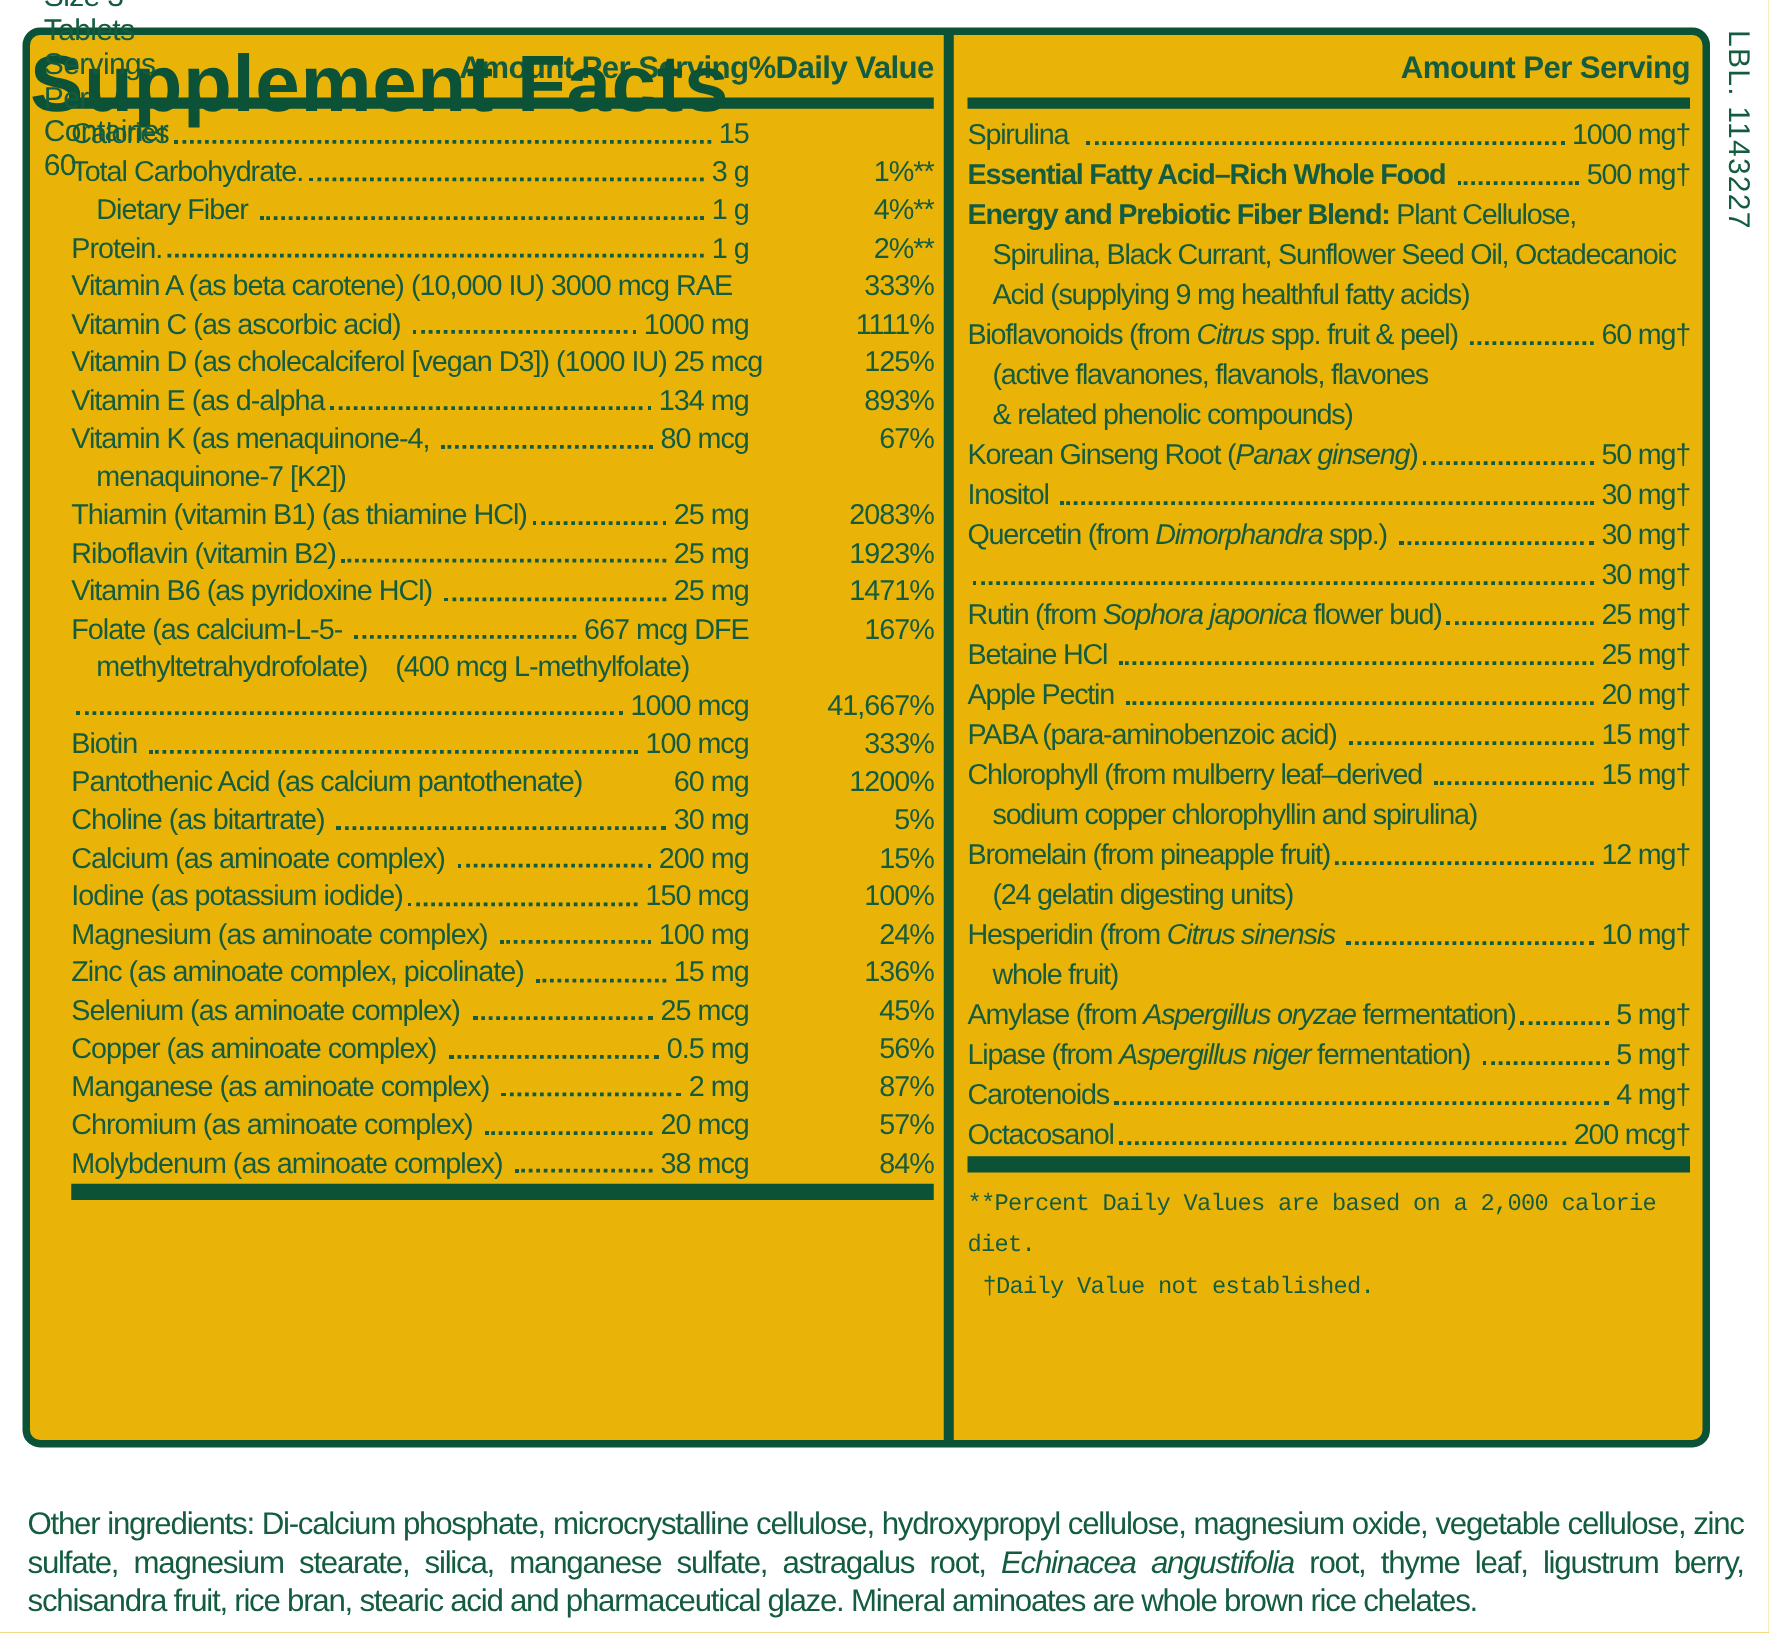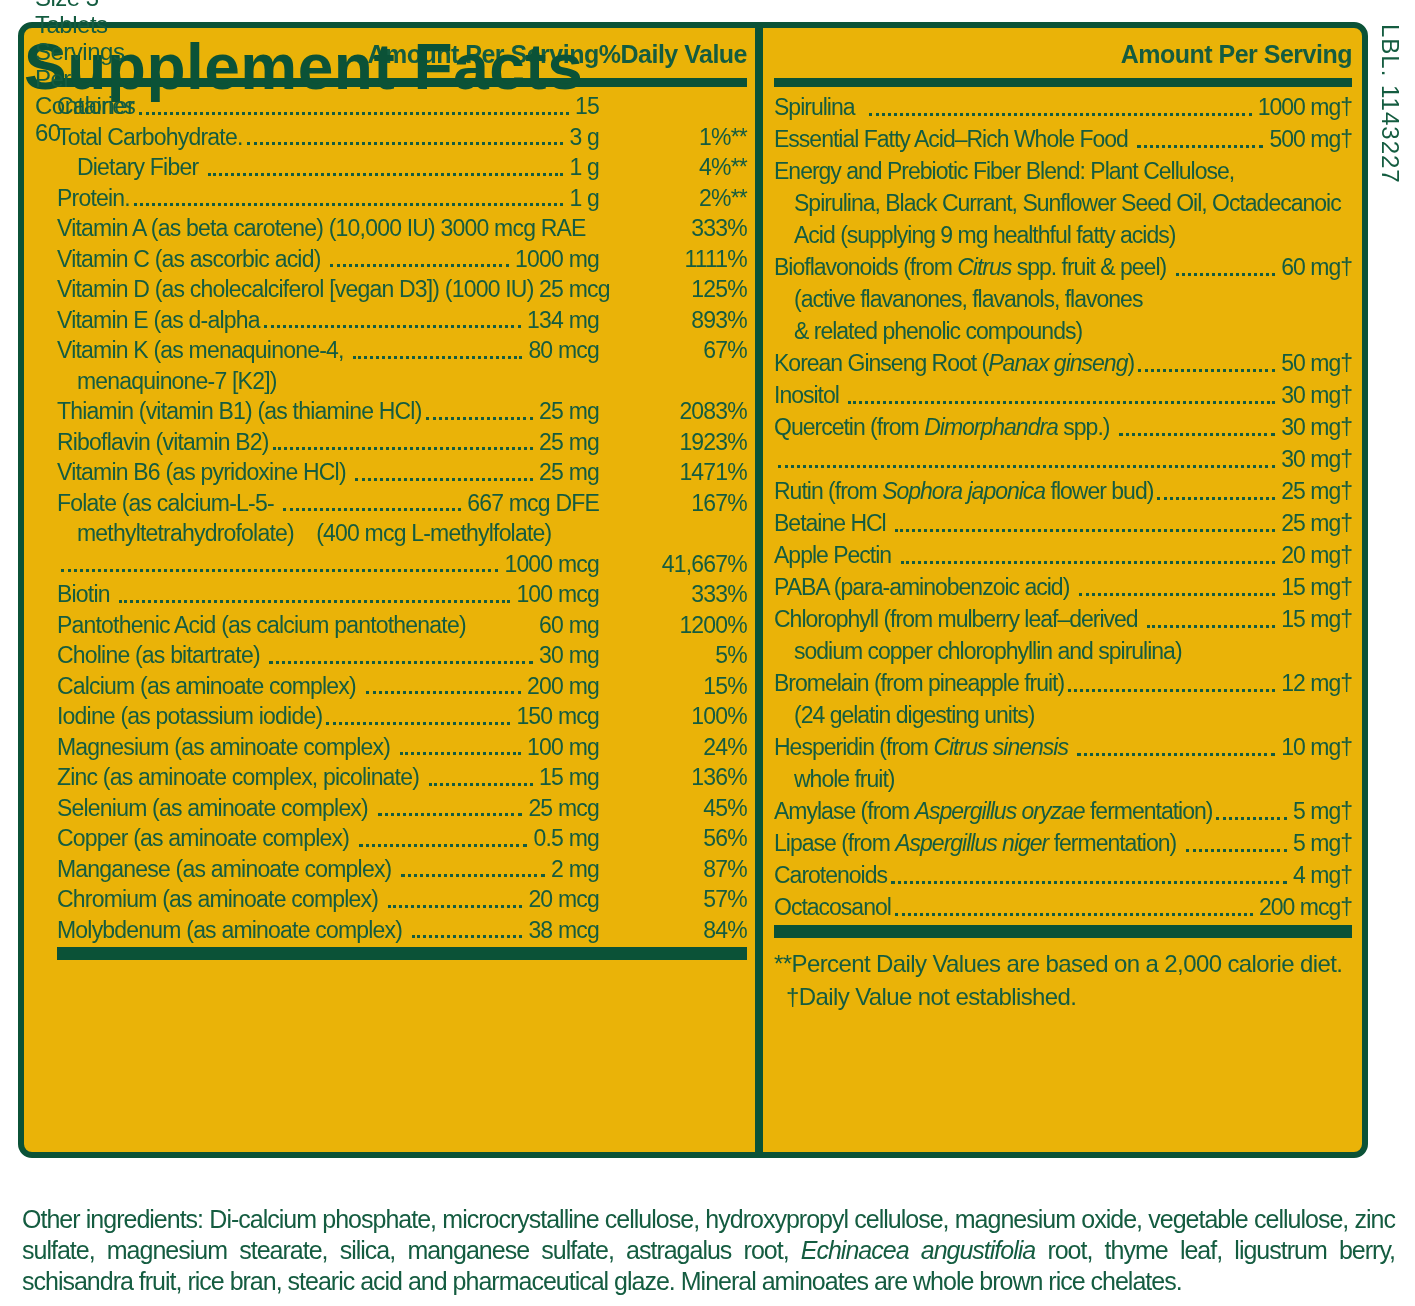--- a/index.html
+++ b/index.html
@@ -75,24 +75,24 @@
   .leader{
     flex:1 1 12px;min-width:10px;
     border-bottom:3.4px dotted var(--ink);
     margin:0 6px 7px 4px;
     align-self:stretch;
   }
   .gap{flex:1 1 0;min-width:0;}
   .amt,.amt-r,.dv{white-space:pre;text-align:right;flex:0 0 auto;}
   .dv{flex:0 0 148px;}
   .dv.auto{flex:0 0 auto;}
-  .bd{font-weight:normal;text-align:right;}
+  .bd{font-weight:bold;text-align:right;}
   .it{font-style:italic;}
   .bar-foot{height:13px;margin-top:2px;}
-  .footnotes{margin-top:9px;font-size:24px;line-height:33px;letter-spacing:-0.6px;}
+  .footnotes{margin-top:9px;font-size:19px;line-height:33px;letter-spacing:-0.6px;font-family:Liberation Mono, monospace;}
   .footnote-dagger{padding-left:12px;}
   .other-ingredients{
     position:absolute;left:22px;top:1204px;width:1373px;
     font-size:25px;line-height:31px;letter-spacing:-1px;
     text-align:justify;
     margin:0;
   }
   .label-code{
     position:absolute;left:1404px;top:24px;
     transform:rotate(90deg);transform-origin:left top;

